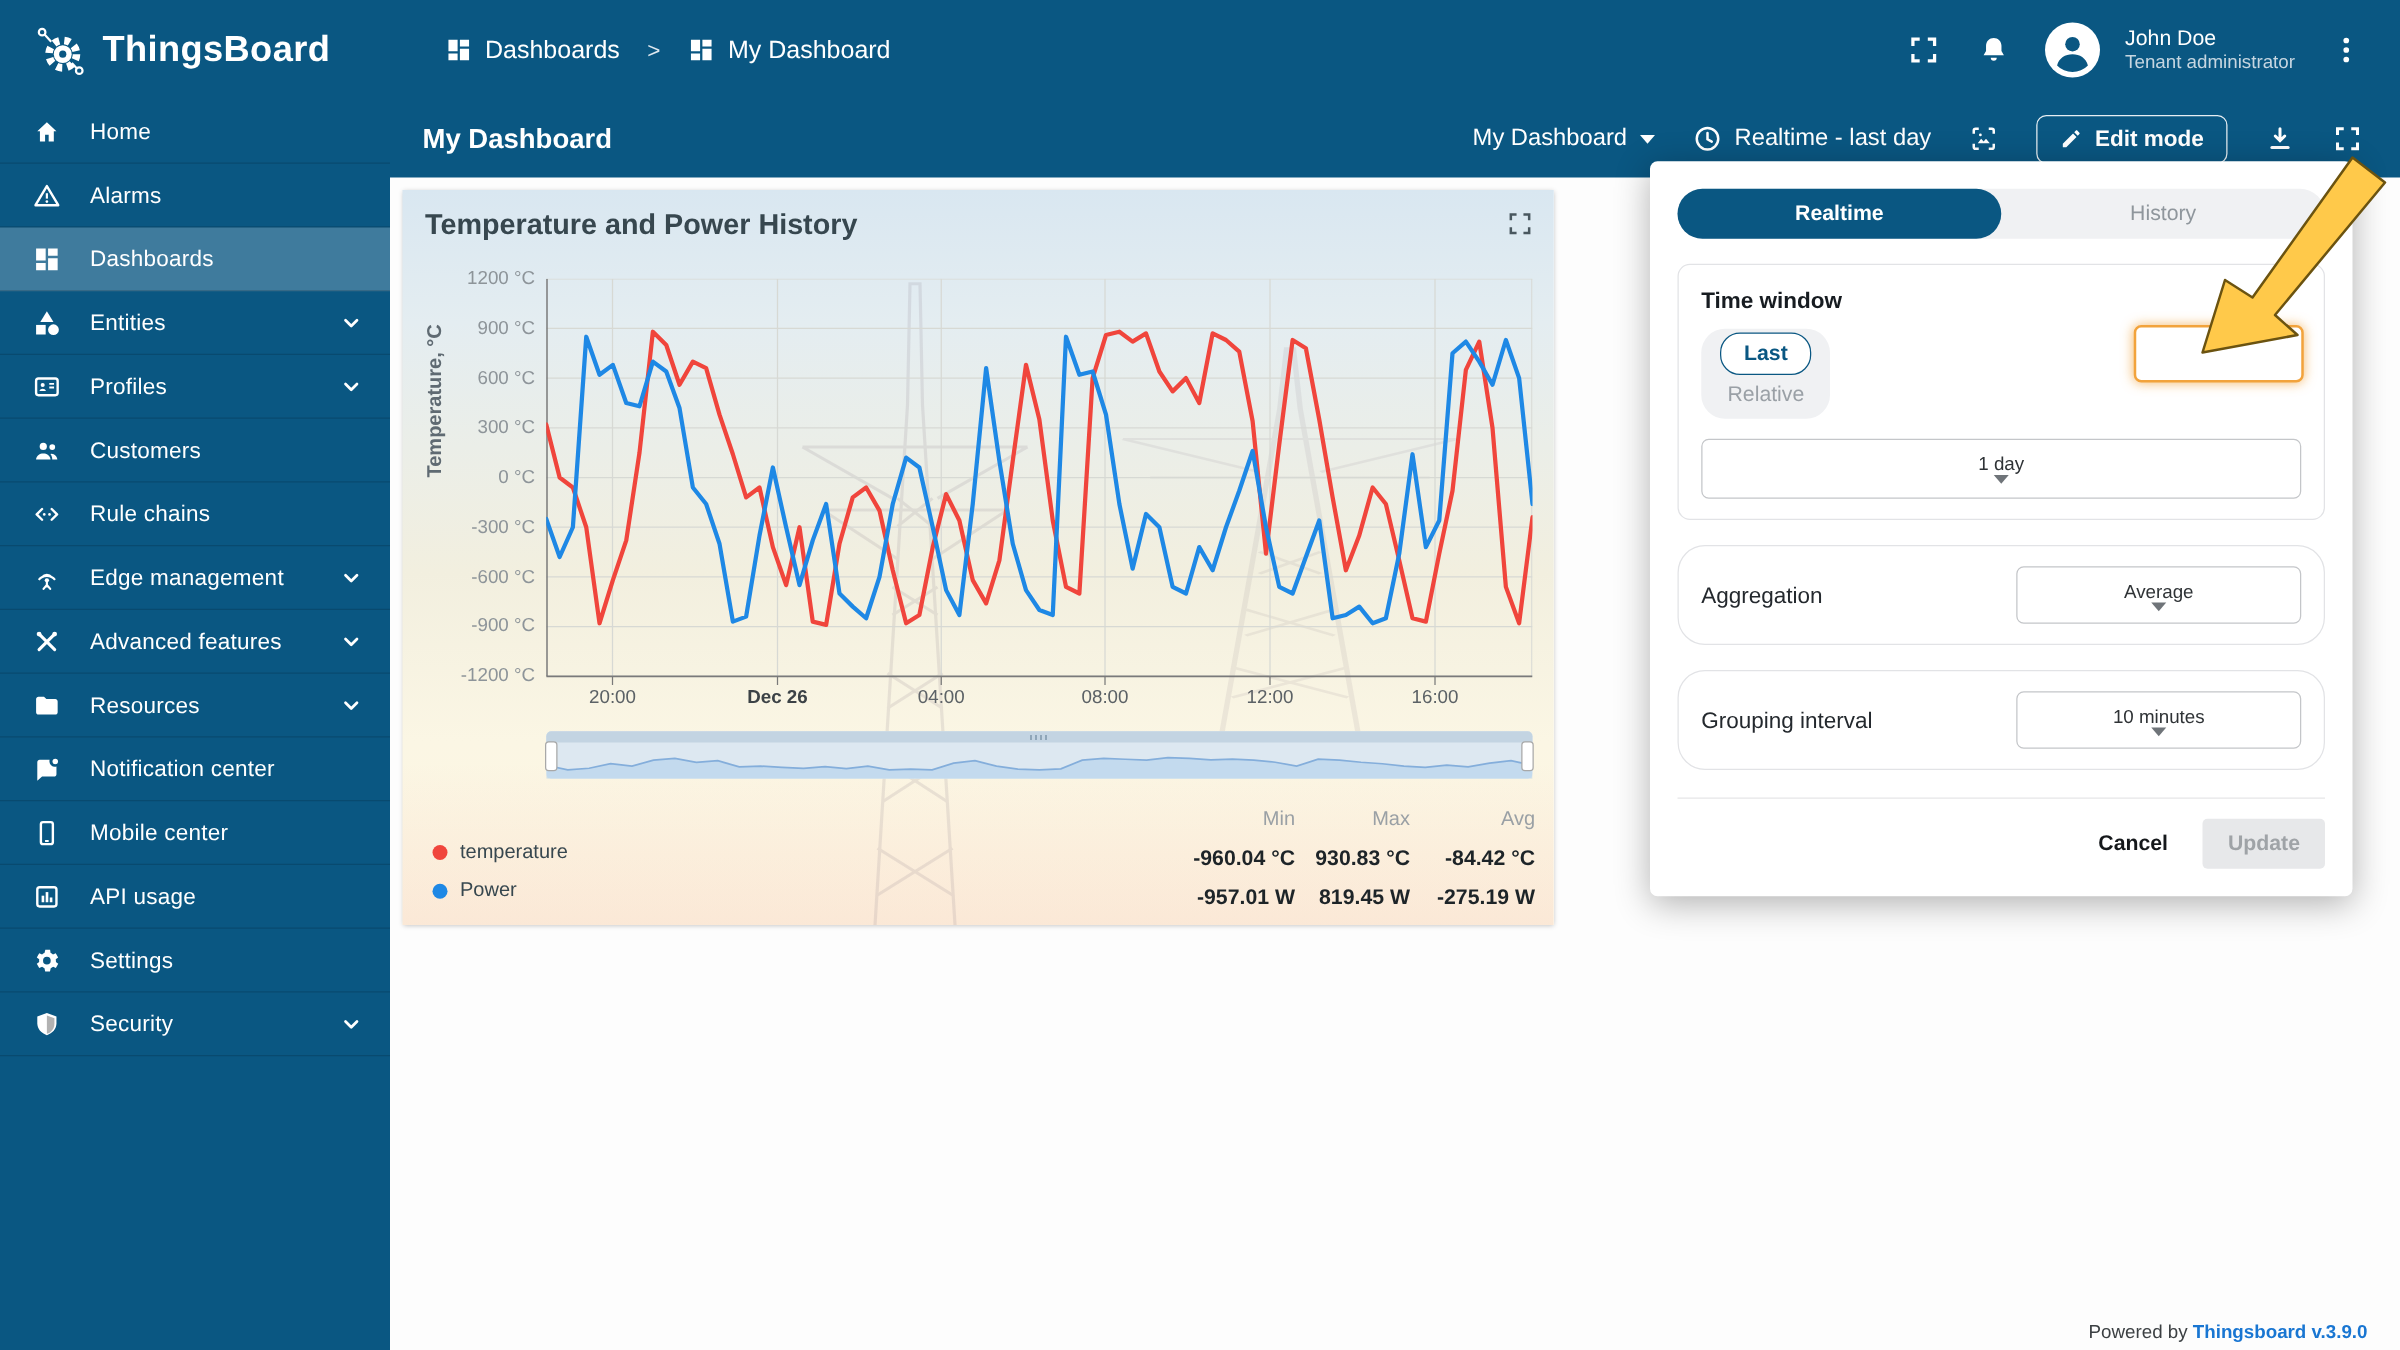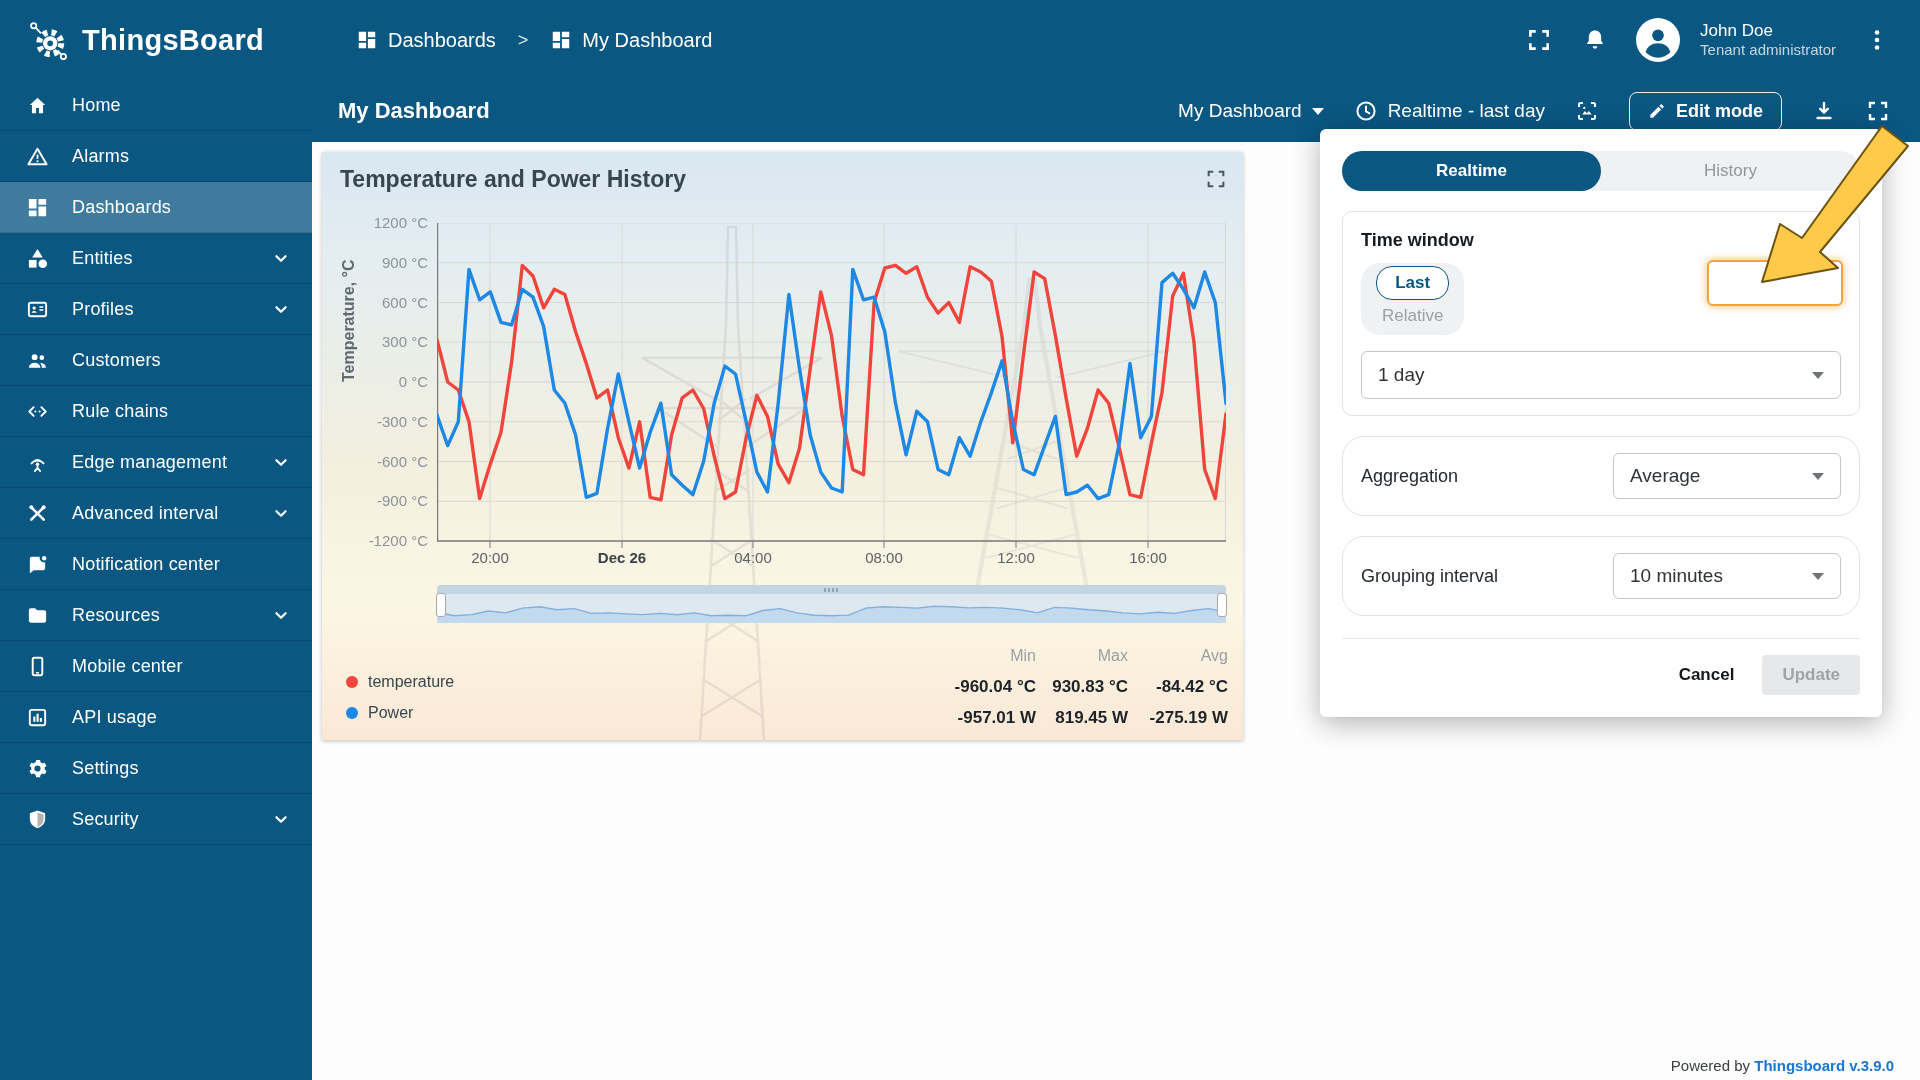--- a/index.html
+++ b/index.html
@@ -102,21 +102,21 @@
     color:#8f969c; cursor:pointer; border-radius:20px; }
   .tab.active { background:#0a5782; color:#fff; font-weight:700; }
   .card { border:1px solid #e2e3e6; border-radius:10px; margin-top:20px; padding:16px 18px; position:relative; }
   .tw-heading { font-size:18px; font-weight:700; color:#171c21; margin:2px 0 12px; }
   .toggle { display:inline-flex; align-items:center; background:#f0f1f3; border-radius:19px; padding:3px;flex-direction:column; }
   .chip { font-size:17px; padding:6px 18px; border-radius:16px; color:#9aa0a6; cursor:pointer; }
   .chip.on { background:#fff; border:1.5px solid #0a5782; color:#0a5782; font-weight:700; }
   .hl-input { position:absolute; right:16px; top:48px; width:136px; height:46px; background:#fff;
     border:2.5px solid #f2a33c; border-radius:6px; box-shadow:0 0 9px rgba(242,163,60,.75); cursor:text; }
   .select { border:1px solid #c4c6c9; border-radius:6px; height:48px; display:flex; align-items:center;
-    padding:0 16px; font-size:19px; color:#2f3336; cursor:pointer; justify-content:space-between; }
+    padding:11px 16px; font-size:15px; color:#2f3336; cursor:pointer; justify-content:space-between;flex-direction:column; }
   .select .caret { width:0; height:0; border-left:6px solid transparent; border-right:6px solid transparent;
     border-top:7px solid #6f7479; }
   .sel-full { margin-top:16px; }
   .row-card { display:flex; align-items:center; justify-content:space-between;border-radius:22px; }
   .row-label { font-size:18px; color:#24292e; }
   .row-card .select { width:228px; height:46px; }
   .pop-footer { border-top:1px solid #e6e6e8; margin-top:22px; padding-top:16px;
     display:flex; justify-content:flex-end; align-items:center; gap:28px; }
   .btn-cancel { font-size:17px; font-weight:700; color:#15181b; cursor:pointer; }
   .btn-update { font-size:17px; font-weight:600; color:#9fa3a7; background:#e7e8ea;
@@ -284,45 +284,45 @@
         </svg></span>
   </div>
     <div class="side-item">
     <span class="s-icon">
         <svg viewBox="0 0 24 24">
           <path stroke="currentColor" stroke-width="2.6" stroke-linecap="round" fill="none" d="M5.5 18.5 18 6M6 6l12.5 12.5"></path>
           <circle cx="5.5" cy="5.5" r="2" fill="currentColor"></circle>
           <circle cx="18.5" cy="5.5" r="2" fill="currentColor"></circle>
         </svg>
       </span>
-    <span class="s-label">Advanced interval</span>
+    <span class="s-label">Advanced features</span>
     <span class="s-chev"><svg viewBox="0 0 24 24">
           <path fill="none" stroke="currentColor" stroke-width="2.4" stroke-linecap="round" stroke-linejoin="round" d="m7 10 5 5 5-5"></path>
         </svg></span>
-  </div>
-    <div class="side-item">
-    <span class="s-icon">
-        <svg viewBox="0 0 24 24">
-          <path fill="currentColor" d="M4 6c0-1.1.9-2 2-2h8.3a4.6 4.6 0 0 0 5.7 5.6V16c0 1.1-.9 2-2 2H8l-4 3.5z"></path>
-          <circle cx="19" cy="5.5" r="2.3" fill="currentColor"></circle>
-        </svg>
-      </span>
-    <span class="s-label">Notification center</span>
-    <span class="s-chev"></span>
   </div>
     <div class="side-item">
     <span class="s-icon">
         <svg viewBox="0 0 24 24">
           <path fill="currentColor" d="M3 6.5C3 5.4 3.9 4.5 5 4.5h4.6l2 2H19c1.1 0 2 .9 2 2v9c0 1.1-.9 2-2 2H5c-1.1 0-2-.9-2-2z"></path>
         </svg>
       </span>
     <span class="s-label">Resources</span>
     <span class="s-chev"><svg viewBox="0 0 24 24">
           <path fill="none" stroke="currentColor" stroke-width="2.4" stroke-linecap="round" stroke-linejoin="round" d="m7 10 5 5 5-5"></path>
         </svg></span>
+  </div>
+    <div class="side-item">
+    <span class="s-icon">
+        <svg viewBox="0 0 24 24">
+          <path fill="currentColor" d="M4 6c0-1.1.9-2 2-2h8.3a4.6 4.6 0 0 0 5.7 5.6V16c0 1.1-.9 2-2 2H8l-4 3.5z"></path>
+          <circle cx="19" cy="5.5" r="2.3" fill="currentColor"></circle>
+        </svg>
+      </span>
+    <span class="s-label">Notification center</span>
+    <span class="s-chev"></span>
   </div>
     <div class="side-item">
     <span class="s-icon">
         <svg viewBox="0 0 24 24">
           <rect x="7" y="2.8" width="10" height="18.4" rx="1.8" fill="none" stroke="currentColor" stroke-width="2"></rect>
           <path d="M10.5 18.6h3" stroke="currentColor" stroke-width="1.6"></path>
         </svg>
       </span>
     <span class="s-label">Mobile center</span>
     <span class="s-chev"></span>

